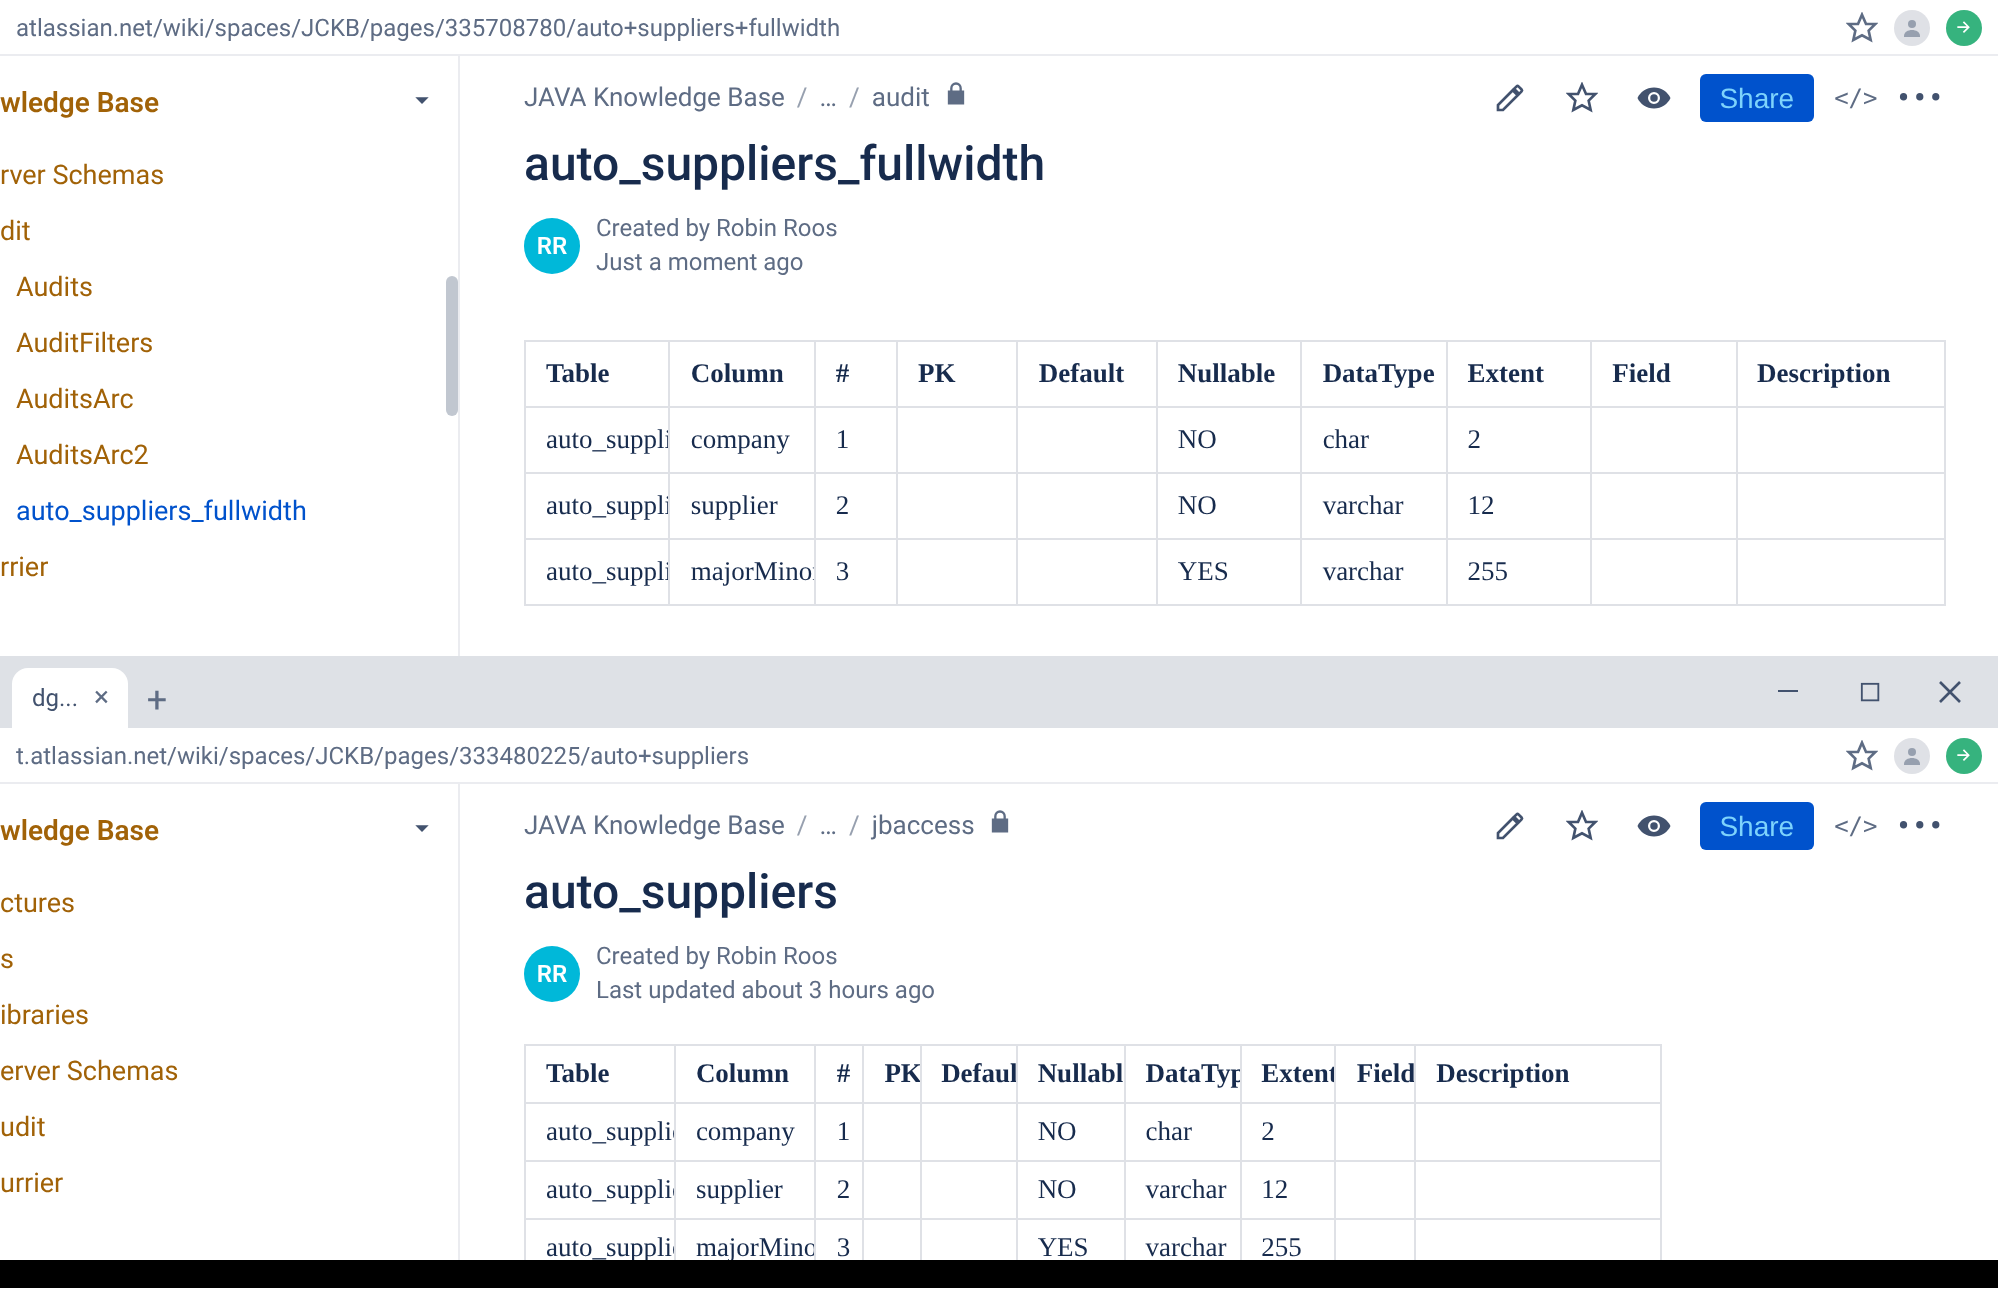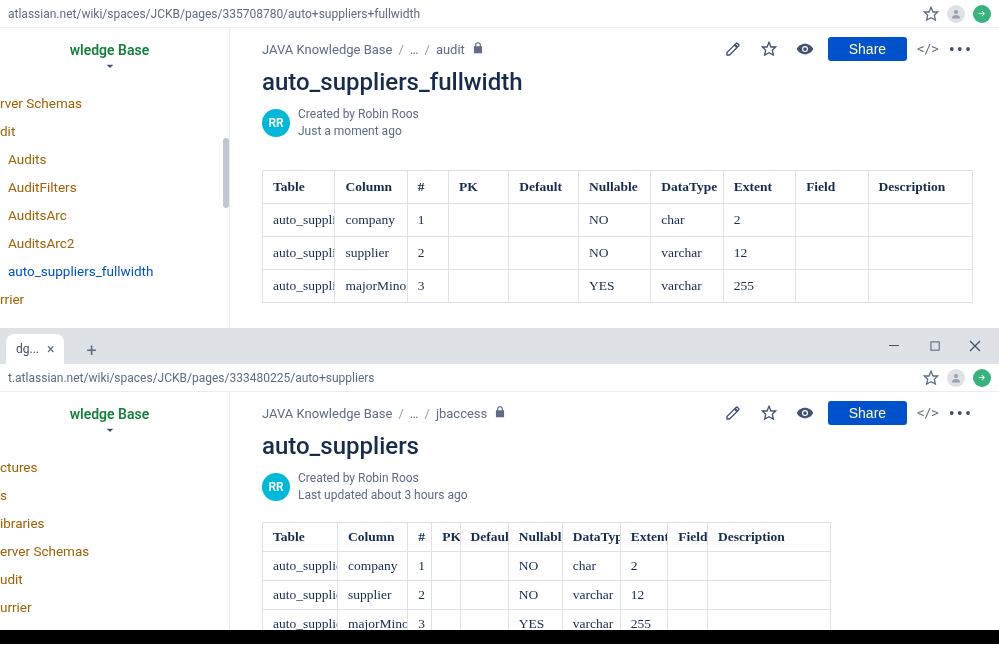--- a/index.html
+++ b/index.html
@@ -7,49 +7,49 @@
   .window { position: relative; width: 999px; }
   .url-bar { height: 28px; background: #fff; border-bottom: 1px solid #ebecf0; display:flex; align-items:center; padding:0 8px; font-size:12px; color:#5e6c84; }
   .url-bar .url { flex:1; white-space:nowrap; overflow:hidden; }
   .url-bar .right { display:flex; align-items:center; gap:8px; }
   .star-icon, .avatar-sm, .arrow-circ { display:inline-flex; align-items:center; justify-content:center; }
   .avatar-sm { width:18px; height:18px; border-radius:50%; background:#dfe1e6; color:#5e6c84; font-size:10px; }
   .arrow-circ { width:18px; height:18px; border-radius:50%; background:#36B37E; color:#fff; font-size:11px; }
 
   .app-body { display:flex; height: 300px; position:relative; }
   .sidebar { width: 230px; border-right:1px solid #ebecf0; padding: 10px 0 0 0; position:relative; }
-  .sidebar-title { display:flex; align-items:center; justify-content:space-between; padding: 4px 10px 12px 0; font-weight:600; color:#15803d; font-size:14px;flex-direction:column; }
+  .sidebar-title { display:flex; align-items:center; justify-content:space-between; padding: 4px 10px 12px 0; font-weight:600; color:#a16207; font-size:14px; }
   .sidebar-item { display:block; padding: 6px 4px 6px 0; font-size:13.5px; color:#a16207; cursor:pointer; }
   .sidebar-item.lvl1 { padding-left: 8px; }
   .sidebar-item.active { color:#0052CC; }
   .scroll-thumb { position:absolute; right:0; top:110px; width:6px; height:70px; background:#c1c7d0; border-radius:3px; }
 
   .content { flex:1; padding: 8px 26px 0 32px; overflow:hidden; }
   .topbar { display:flex; align-items:center; justify-content:space-between; margin-bottom:6px; }
   .breadcrumb { display:flex; align-items:center; gap:6px; font-size:13px; color:#5e6c84; }
   .breadcrumb .sep { color:#97a0af; }
   .actions { display:flex; align-items:center; gap:10px; }
   .icon-btn { width:26px; height:26px; display:inline-flex; align-items:center; justify-content:center; color:#42526E; cursor:pointer; border-radius:3px; }
-  .share-btn { background:#0052CC; color:#fef9c3; border:none; border-radius:3px; padding:4px 21px; font-size:14px; cursor:pointer; }
+  .share-btn { background:#0052CC; color:#7dd3fc; border:none; border-radius:3px; padding:4px 10px; font-size:14px; cursor:pointer; }
   .code-embed { font-family: "SFMono-Regular", Consolas, monospace; font-size:12px; color:#5e6c84; }
   .more { font-size:18px; letter-spacing:2px; color:#42526E; cursor:pointer; }
 
   .page-title { font-size:24px; font-weight:500; color:#172B4D; margin: 6px 0 10px 0; }
   .meta-row { display:flex; align-items:center; gap:8px; margin-bottom:30px; }
   .avatar { width:28px; height:28px; border-radius:50%; background:#00B8D9; color:#fff; font-weight:600; font-size:12px; display:inline-flex; align-items:center; justify-content:center; }
   .meta-text { font-size:12px; color:#5e6c84; line-height:1.4; }
 
   table.data { width:100%; border-collapse:collapse; table-layout:fixed;font-family:Liberation Serif, serif; }
   table.data th, table.data td { border:1px solid #dfe1e6; padding:8px 10px; font-size:13.5px; text-align:left; vertical-align:top; overflow:hidden; }
   table.data th { font-weight:600; background:#fff; color:#172B4D; }
   table.data td { color:#172B4D; }
 
   
   .tab-strip { height:36px; background:#dee1e6; display:flex; align-items:flex-end; padding:0 6px; position:relative; }
-  .tab { background:#fff; height:30px; border-radius:8px 8px 0 0; display:flex; align-items:center; padding:0 10px; font-size:12px; color:#42526E; gap:8px; margin-right:13px; }
+  .tab { background:#fff; height:30px; border-radius:8px 8px 0 0; display:flex; align-items:center; padding:0 10px; font-size:12px; color:#42526E; gap:8px; margin-right:0; }
   .tab .close { color:#5e6c84; cursor:pointer; font-size:14px; }
   .new-tab { width:28px; height:28px; display:inline-flex; align-items:center; justify-content:center; color:#5e6c84; cursor:pointer; font-size:18px; }
   .win-controls { position:absolute; right:4px; top:0; height:36px; display:flex; align-items:center; gap:0; }
   .win-btn { width:40px; height:28px; display:inline-flex; align-items:center; justify-content:center; color:#42526E; cursor:pointer; }
 
   .app-body2 .content { padding-top:8px; }
   .app-body2 { height: 238px; }
 
   
   table.compact th, table.compact td { padding:6px 10px; }

